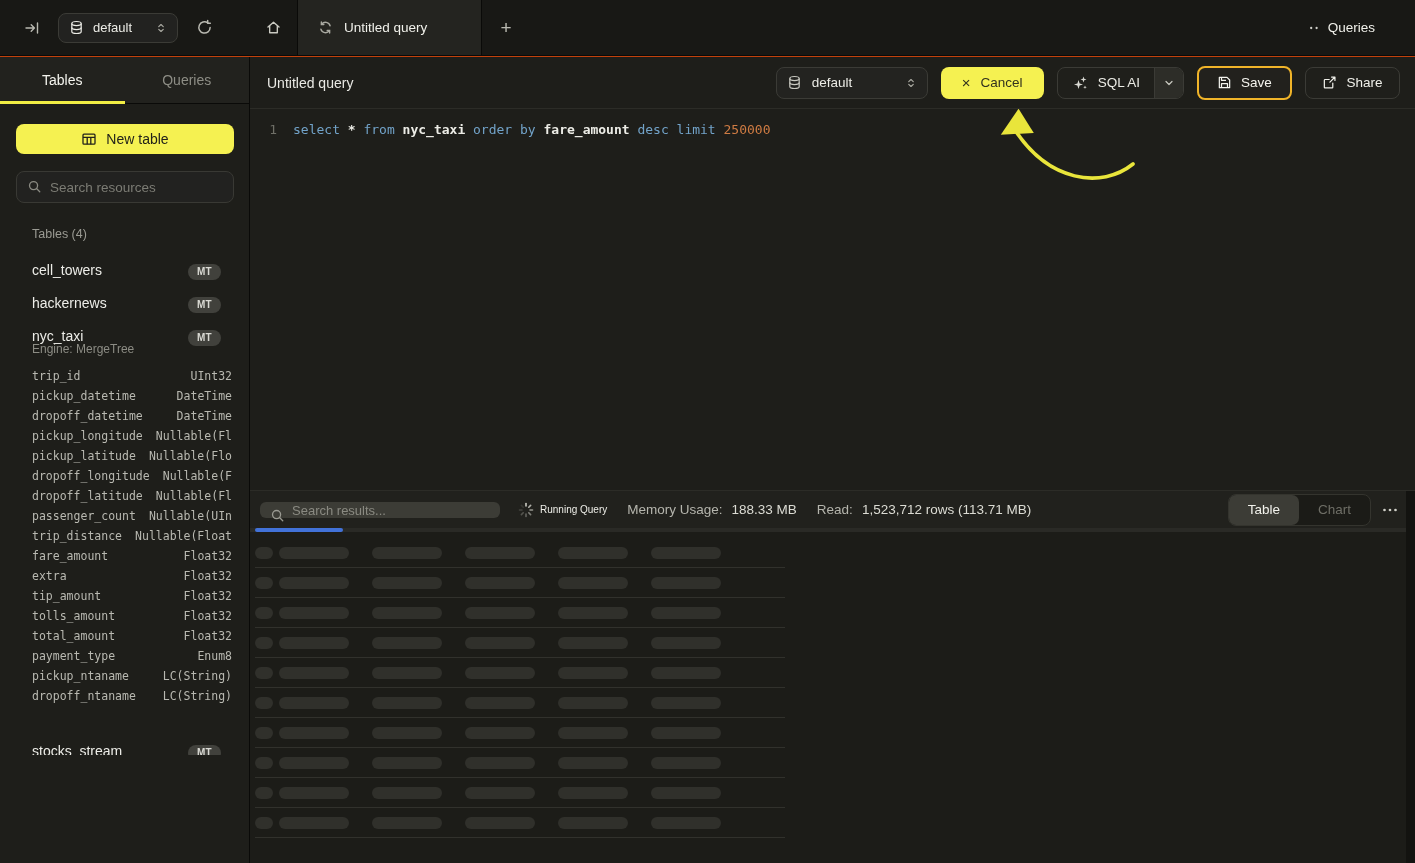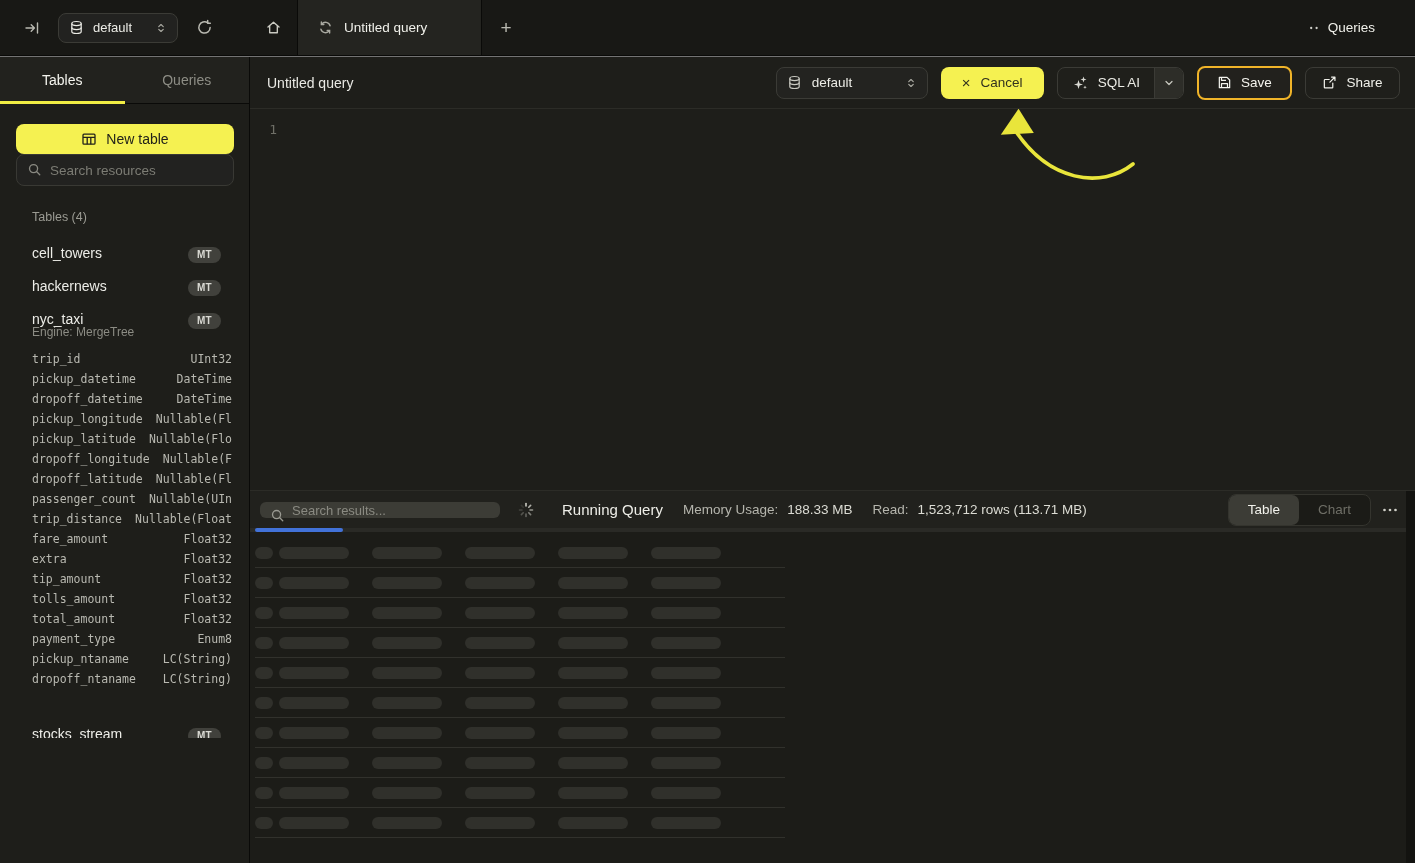--- a/index.html
+++ b/index.html
@@ -1,18 +1,18 @@
 <!DOCTYPE html>
 <html><head>
 <meta charset="utf-8">
 <style>
   * { box-sizing: border-box; margin: 0; padding: 0; }
   html,body { background:#000; }
   body { font-family:"Liberation Sans", sans-serif; }
-  .app { position:relative; width:1415px; height:863px; background:#737373; color:#E8E8E2; overflow:hidden;padding-left:39px; }
+  .app { position:relative; width:1415px; height:863px; background:#c2410c; color:#E8E8E2; overflow:hidden;padding-left:39px; }
 
   
   .topbar { position:absolute; top:0; left:0; width:1415px; height:56px; background:#181815;
             display:flex; align-items:stretch; border-bottom:1px solid #0A0A08; }
   .topbar-left { width:250px; display:flex; align-items:center; padding:0 14px 0 18px; gap:12px; flex:0 0 auto; }
   .icon-btn { display:flex; align-items:center; justify-content:center; width:28px; height:28px;
               color:#B9B9B1; border-radius:6px; cursor:pointer; }
   .db-select { display:flex; align-items:center; gap:9px; height:30px; padding:0 10px 0 10px;
                border:1px solid #3B3B36; border-radius:8px; background:#222220; color:#ECECE6;
                font-size:13px; cursor:pointer; }
@@ -36,21 +36,21 @@
   .side-tabs { height:47px; display:flex; border-bottom:1px solid #0A0A08; background:#22221E; flex:0 0 auto; }
   .side-tab { flex:1 1 50%; display:flex; align-items:center; justify-content:center; font-size:14px;
               position:relative; cursor:pointer; }
   .side-tab.active { color:#F4F4EE; font-weight:500; }
   .side-tab.active::after { content:""; position:absolute; left:0; right:0; bottom:-1px; height:3px; background:#F1ED44; }
   .side-tab.inactive { color:#8D8D85; }
   .side-scroll { padding:20px 16px 0 16px; overflow:hidden; }
   .new-table-btn { width:218px; height:30px; background:#F5F151; border:none; border-radius:8px;
                    display:flex; align-items:center; justify-content:center; gap:9px; color:#22221A;
                    font-size:14px; font-weight:500; font-family:inherit; cursor:pointer; }
-  .side-search { margin-top:0; position:relative; }
+  .side-search { margin-top:17px; position:relative; }
   .side-search input { width:218px; height:32px; background:#222220; border:1px solid #39393 4;
                        border:1px solid #393934; border-radius:8px; color:#E8E8E2; font-size:13.5px;
                        padding:0 10px 0 33px; font-family:inherit; outline:none; }
   .side-search input::placeholder { color:#7C7C74; }
   .side-search .mag { position:absolute; left:11px; top:8px; color:#8A8A82; }
   .section-label { margin:24px 0 0 16px; font-size:12.5px; color:#9B9B93; }
   .tbl-row { display:flex; align-items:center; justify-content:space-between; padding:0 12px 0 16px;
              height:33px; margin-top:0; cursor:pointer; }
   .tbl-row:first-of-type { margin-top:6px; }
   .tbl-name { font-size:14px; font-weight:500; color:#EDEDE8;margin-top:24px; }
@@ -97,21 +97,21 @@
              border-top:1px solid #2C2C27; position:relative; }
   .results-header { height:37px; flex:0 0 auto; background:#21211D; display:flex; align-items:center;
                     padding:0 10px 0 10px; }
   .res-search { position:relative; }
   .res-search input { width:240px; height:16px; background:#3C3C36; border:none; border-radius:6px;
                       color:#E8E8E2; font-size:13px; padding:0 10px 0 32px; font-family:inherit; outline:none; }
   .res-search input::placeholder { color:#8A8A82; }
   .res-search .mag { position:absolute; left:10px; top:7px; color:#9A9A92; }
   .spinner { margin-left:18px; color:#C9C9C1; animation:spin .9s steps(8,end) infinite; width:16px; height:16px; }
   @keyframes spin { to { transform:rotate(360deg); } }
-  .status-text { margin-left:28px; font-size:15px; color:#EDEDE7; }
+  .status-text { margin-left:6px; font-size:10px; color:#EDEDE7; }
   .stat-label { margin-left:20px; font-size:13.5px; color:#B5B5AD; }
   .stat-value { margin-left:9px; font-size:13.5px; color:#DCDCD4; }
   .view-toggle { margin-left:auto; display:flex; align-items:center; height:32px; background:#1B1B17;
                  border:1px solid #34342E; border-radius:8px; }
   .seg { padding:0 19px; height:30px; line-height:30px; font-size:13.5px; border-radius:7px; cursor:pointer; }
   .seg.active { background:#3C3C36; color:#F2F2EC; font-weight:500; }
   .seg.inactive { color:#6E6E66; }
   .more-btn { margin:0 6px 0 10px; color:#D0D0C8; display:flex; align-items:center; cursor:pointer; }
 
   .progress-track { height:4px; background:#2A2A26; position:relative; flex:0 0 auto; }
@@ -389,20 +389,21 @@
                 </svg>
             </span>
             <span>Share</span>
           </button>
         </div>
       </div>
 
       <div class="editor">
         <div class="code-line">
           <span class="lineno">1</span>
+          <span class="code"><span class="kw">select </span><span class="op">* </span><span class="kw">from </span><span class="id">nyc_taxi </span><span class="kw">order </span><span class="kw">by </span><span class="id">fare_amount </span><span class="kw">desc </span><span class="kw">limit </span><span class="num">250000</span></span>
         </div>
         <svg class="arrow-svg" width="920" height="120" viewBox="0 0 920 120">
           <defs>
             <marker id="ah" markerWidth="9" markerHeight="9" refX="5" refY="4.5" orient="auto">
               <path d="M0.5 8.5 L5 0.5 L8.5 8.5 Z" fill="#E9E53B"></path>
             </marker>
           </defs>
           <path d="M 883 55 C 852 80, 798 74, 763 18" fill="none" stroke="#E9E53B" stroke-width="3.6" stroke-linecap="round" marker-end="url(#ah)"></path>
         </svg>
       </div>

